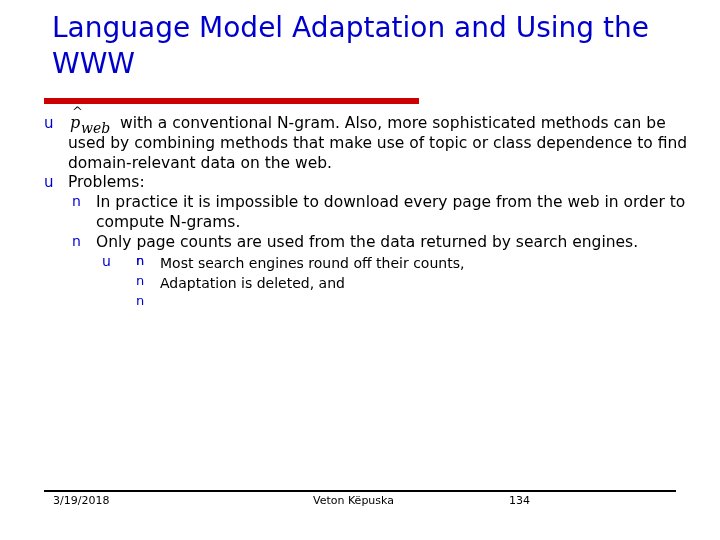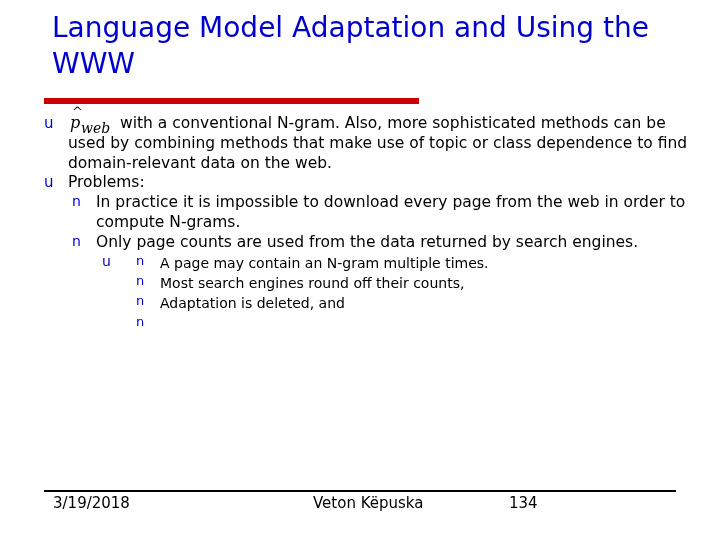--- a/index.html
+++ b/index.html
@@ -135,21 +135,21 @@
     position: absolute;
     left: 44px;
     top: 490px;
     width: 632px;
     height: 2px;
     background: #000000;
   }
   .footer {
     position: absolute;
     top: 494px;
-    font-size: 15px;
+    font-size: 11px;
     color: #000000;
     font-family: "DejaVu Sans", sans-serif;
   }
   .footer-date { left: 53px; }
   .footer-author { left: 313px; }
   .footer-page { left: 509px; }
 </style>
 </head>
 <body>
 
@@ -179,21 +179,20 @@
       <span class="bullet b-n2">n</span>
       <span class="txt">Only page counts are used from the data returned by search engines.</span>
     </div>
 
     <div class="lvl3">
       <span class="bullet b-u3">u</span>
     </div>
 
     <div class="lvl4">
       <span class="bullet b-n4">n</span>
-      <span class="txt">A page may contain an N-gram multiple times.</span>
     </div>
 
     <div class="lvl4">
       <span class="bullet b-n4">n</span>
       <span class="txt">Most search engines round off their counts,</span>
     </div>
 
     <div class="lvl4">
       <span class="bullet b-n4">n</span>
       <span class="txt">Adaptation is deleted, and</span>

